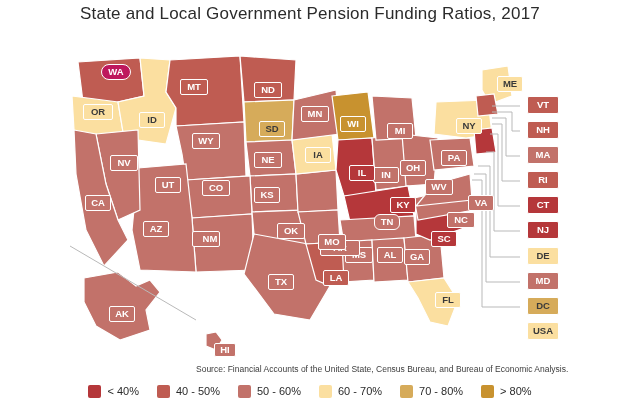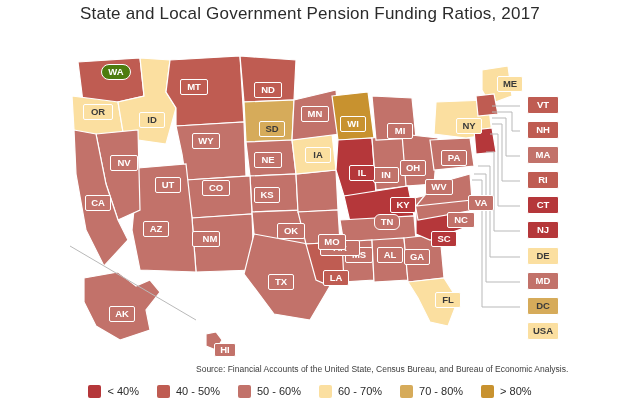--- a/index.html
+++ b/index.html
@@ -116,21 +116,21 @@
       <path class="leader" d="M492,90 L502,90 L502,147 L520,147"></path>
       <path class="leader" d="M490,100 L498,100 L498,172 L520,172"></path>
       <path class="leader" d="M486,118 L494,118 L494,197 L520,197"></path>
       <path class="leader" d="M478,132 L490,132 L490,223 L520,223"></path>
       <path class="leader" d="M474,140 L486,140 L486,248 L520,248"></path>
       <path class="leader" d="M472,146 L482,146 L482,273 L520,273"></path>
     </g>
   </svg>
 
   <div id="state-labels">
-      <div class="statebox" style="left: 101px; top: 30px; width: 30px; height: 16px; background: #4d7c0f; border-radius: 8px;">WA</div>
+      <div class="statebox" style="left: 101px; top: 30px; width: 30px; height: 16px; background: #be185d; border-radius: 8px;">WA</div>
       <div class="statebox dark-label" style="left: 83px; top: 70px; width: 30px; height: 16px; background: rgb(251, 223, 160);">OR</div>
       <div class="statebox dark-label" style="left: 139px; top: 78px; width: 26px; height: 16px; background: rgb(251, 223, 160);">ID</div>
       <div class="statebox" style="left: 180px; top: 45px; width: 28px; height: 16px; background: rgb(191, 92, 82);">MT</div>
       <div class="statebox" style="left: 254px; top: 48px; width: 28px; height: 16px; background: rgb(191, 92, 82);">ND</div>
       <div class="statebox" style="left: 301px; top: 72px; width: 28px; height: 16px; background: rgb(194, 114, 106);">MN</div>
       <div class="statebox" style="left: 340px; top: 82px; width: 26px; height: 16px; background: rgb(200, 146, 47);">WI</div>
       <div class="statebox" style="left: 387px; top: 89px; width: 26px; height: 16px; background: rgb(194, 114, 106);">MI</div>
       <div class="statebox dark-label" style="left: 497px; top: 42px; width: 26px; height: 16px; background: rgb(251, 223, 160);">ME</div>
       <div class="statebox" style="left: 527px; top: 62px; width: 32px; height: 18px; background: rgb(191, 92, 82);">VT</div>
       <div class="statebox" style="left: 527px; top: 87px; width: 32px; height: 18px; background: rgb(191, 92, 82);">NH</div>

